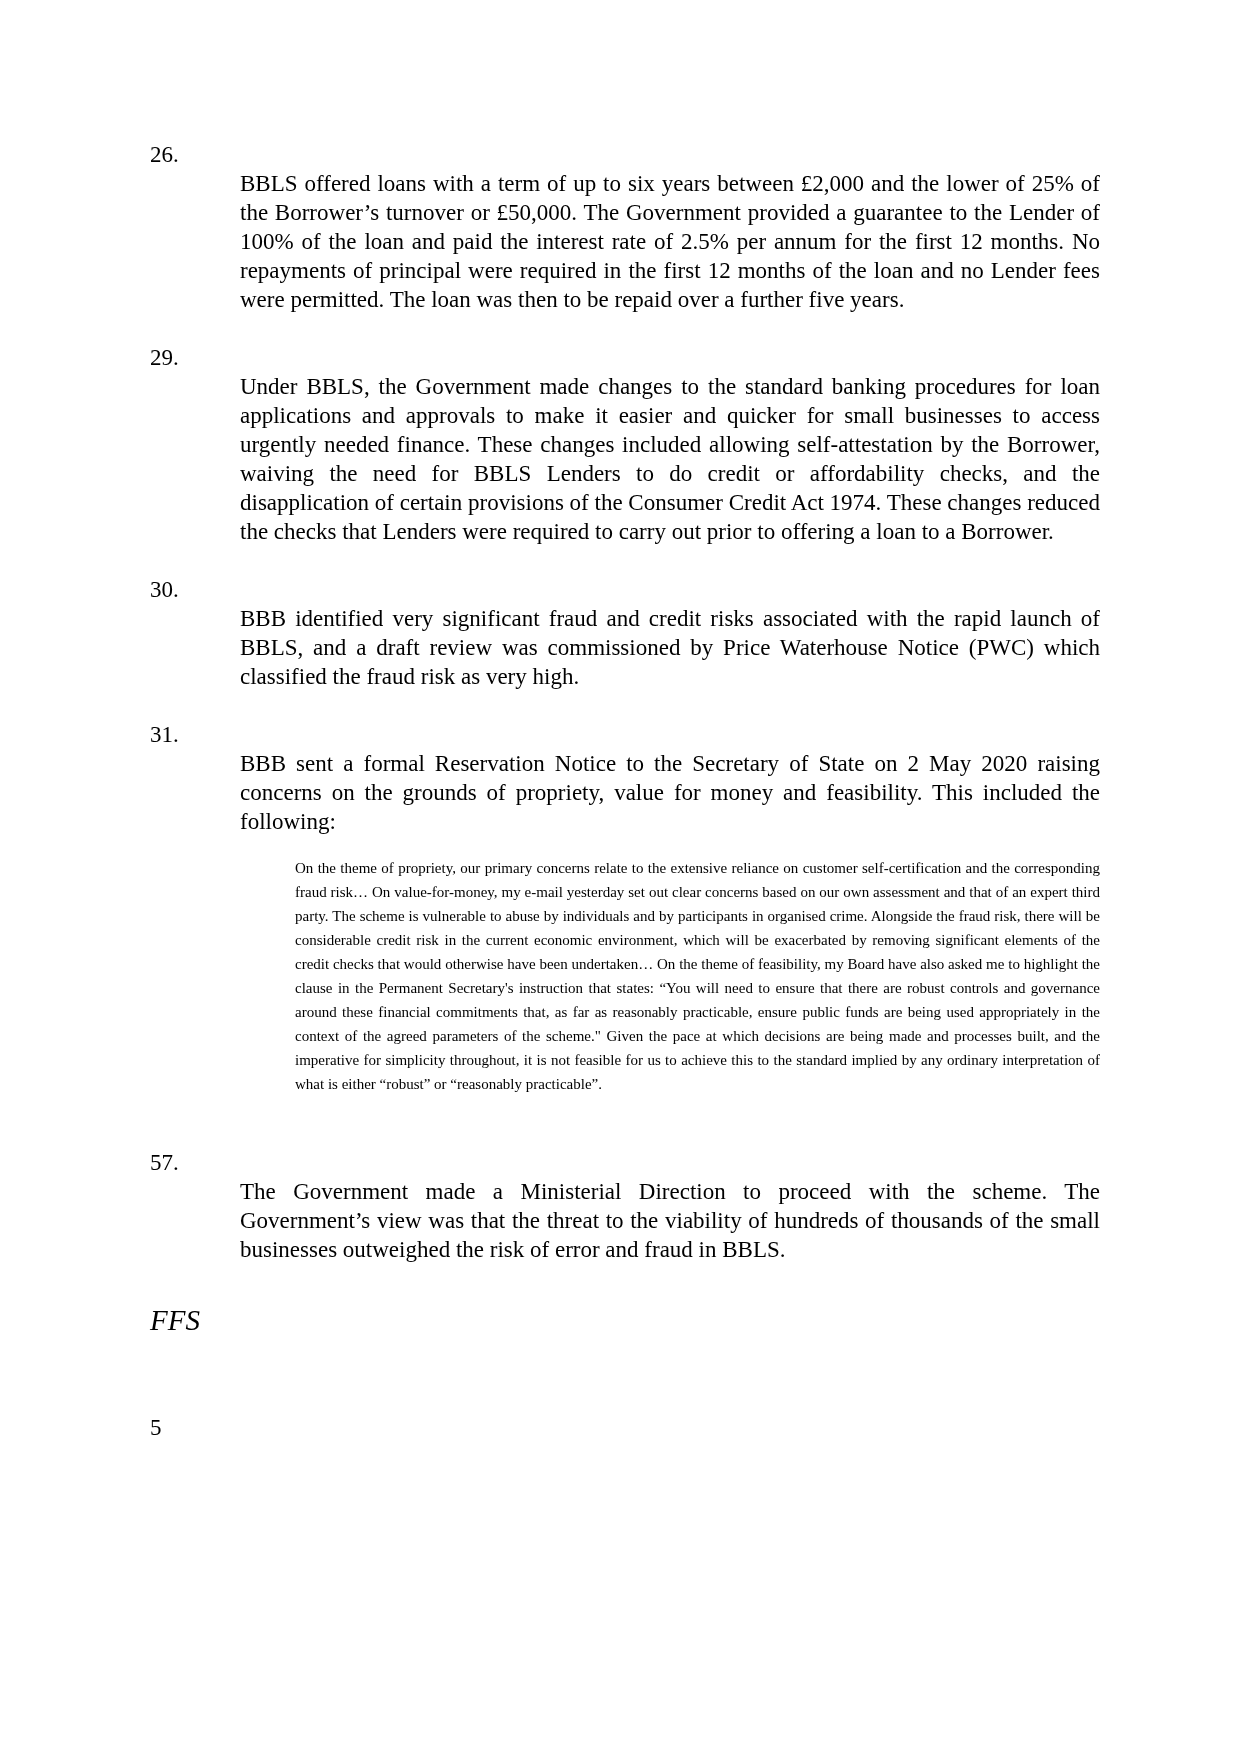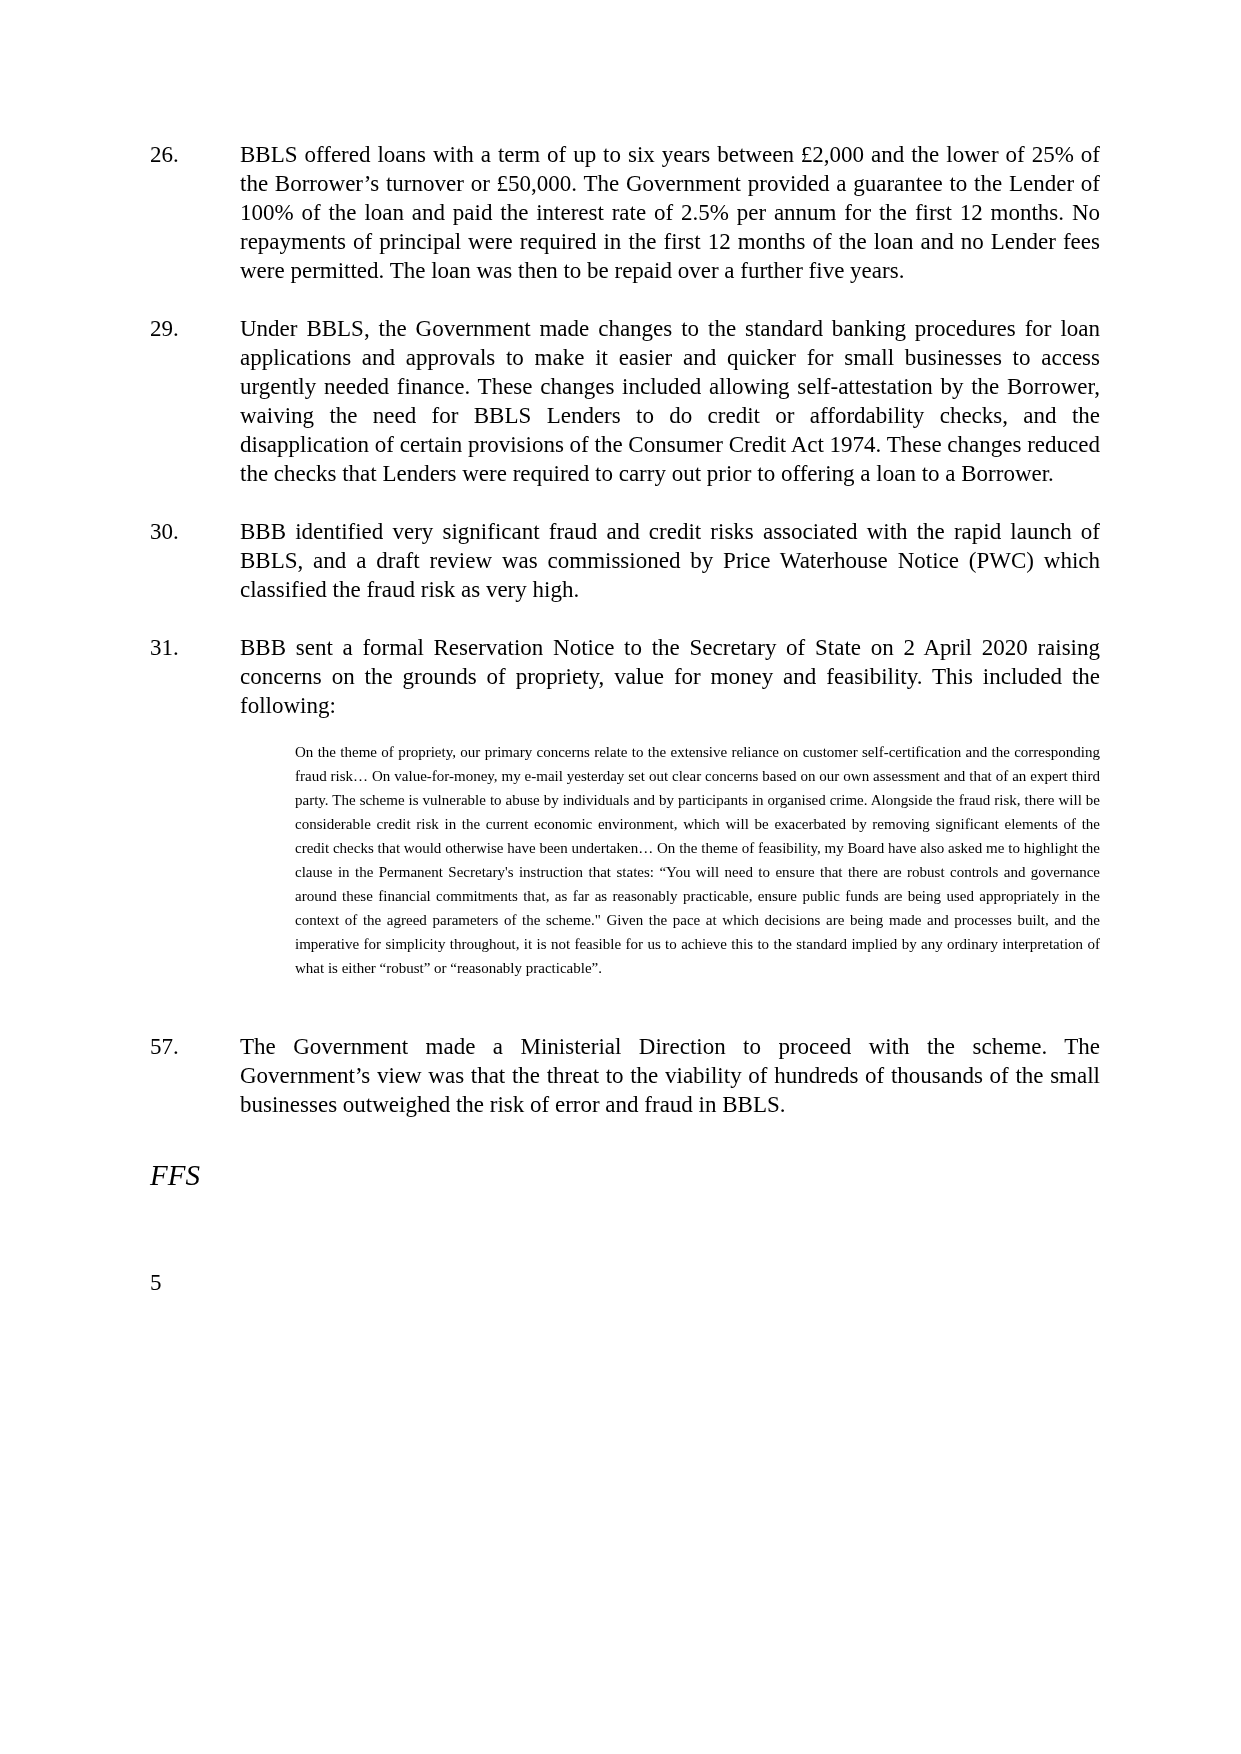--- a/index.html
+++ b/index.html
@@ -26,20 +26,21 @@
     flex: 0 0 90px;
     font-size: 23px;
     line-height: 29px;
   }
   .para-text {
     flex: 1 1 auto;
     font-size: 23px;
     line-height: 29px;
     text-align: justify;
     text-justify: inter-word;
+    margin-top: 29px;
   }
   .para.tight {
     margin-bottom: 0;
   }
   .block-quote {
     margin: 20px 0 52px 145px;
     width: 805px;
     font-size: 15px;
     line-height: 24px;
     text-align: justify;
@@ -74,21 +75,21 @@
     <div class="para-text">Under BBLS, the Government made changes to the standard banking procedures for loan applications and approvals to make it easier and quicker for small businesses to access urgently needed finance. These changes included allowing self-attestation by the Borrower, waiving the need for BBLS Lenders to do credit or affordability checks, and the disapplication of certain provisions of the Consumer Credit Act 1974. These changes reduced the checks that Lenders were required to carry out prior to offering a loan to a Borrower.</div>
   </div>
 
   <div class="para">
     <div class="para-num">30.</div>
     <div class="para-text">BBB identified very significant fraud and credit risks associated with the rapid launch of BBLS, and a draft review was commissioned by Price Waterhouse Notice (PWC) which classified the fraud risk as very high.</div>
   </div>
 
   <div class="para tight">
     <div class="para-num">31.</div>
-    <div class="para-text">BBB sent a formal Reservation Notice to the Secretary of State on 2 April 2020 raising concerns on the grounds of propriety, value for money and feasibility. This included the following:</div>
+    <div class="para-text">BBB sent a formal Reservation Notice to the Secretary of State on 2 May 2020 raising concerns on the grounds of propriety, value for money and feasibility. This included the following:</div>
   </div>
 
   <div class="block-quote">On the theme of propriety, our primary concerns relate to the extensive reliance on customer self-certification and the corresponding fraud risk… On value-for-money, my e-mail yesterday set out clear concerns based on our own assessment and that of an expert third party. The scheme is vulnerable to abuse by individuals and by participants in organised crime. Alongside the fraud risk, there will be considerable credit risk in the current economic environment, which will be exacerbated by removing significant elements of the credit checks that would otherwise have been undertaken… On the theme of feasibility, my Board have also asked me to highlight the clause in the Permanent Secretary's instruction that states: “You will need to ensure that there are robust controls and governance around these financial commitments that, as far as reasonably practicable, ensure public funds are being used appropriately in the context of the agreed parameters of the scheme." Given the pace at which decisions are being made and processes built, and the imperative for simplicity throughout, it is not feasible for us to achieve this to the standard implied by any ordinary interpretation of what is either “robust” or “reasonably practicable”.</div>
 
   <div class="para tight">
     <div class="para-num">57.</div>
     <div class="para-text">The Government made a Ministerial Direction to proceed with the scheme. The Government’s view was that the threat to the viability of hundreds of thousands of the small businesses outweighed the risk of error and fraud in BBLS.</div>
   </div>
 
   <div class="footer-marker">FFS</div>

